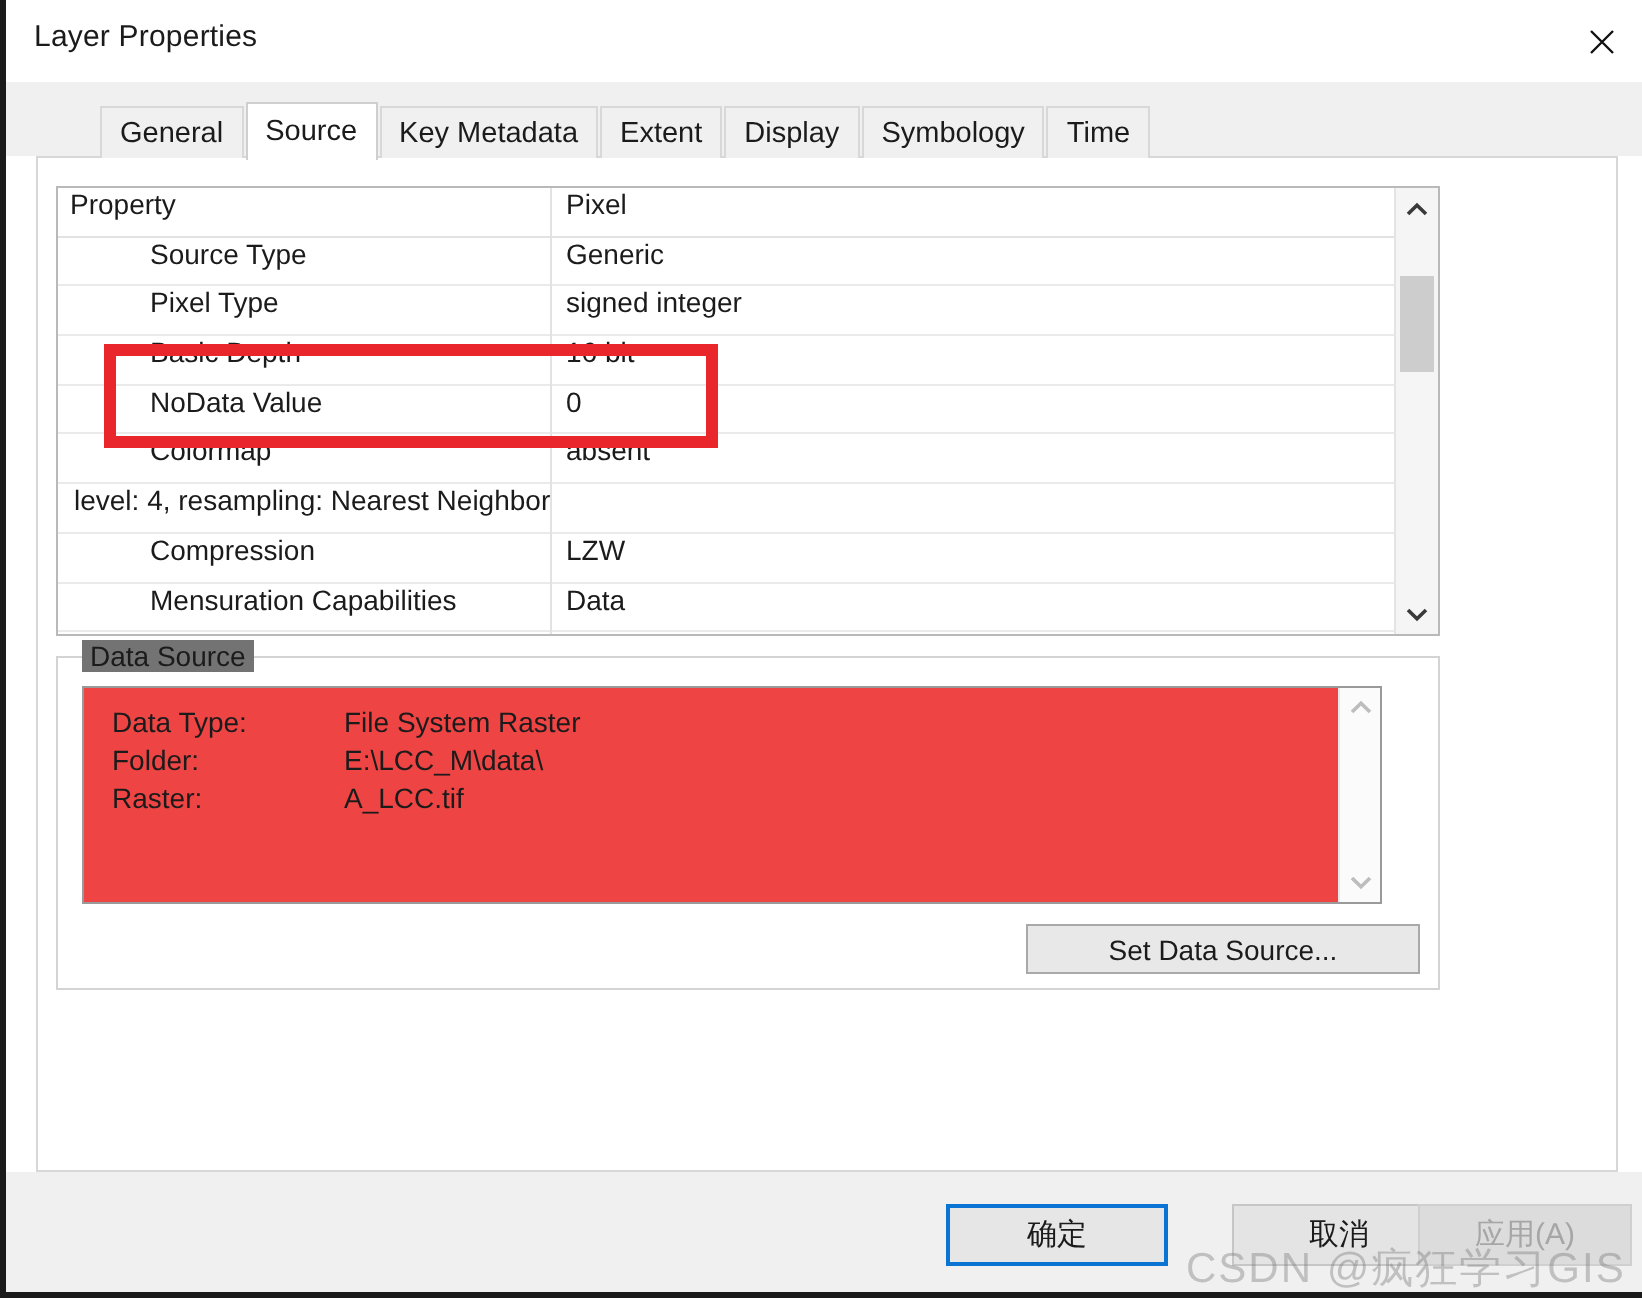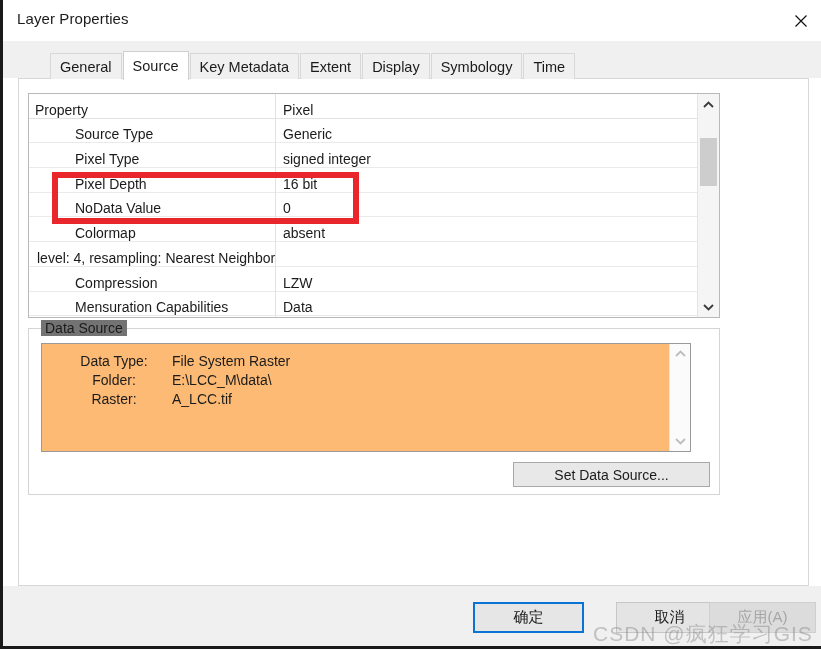--- a/index.html
+++ b/index.html
@@ -124,21 +124,21 @@
     left: 0; top: 0;
     width: 669px;
     height: 223px;
   }
   .prow {
     position: relative;
     height: 24.7px;
     border-bottom: 1px solid #eaeaea;
     box-sizing: border-box;
     display: flex;
-    align-items: flex-end;
+    align-items: flex-start;
     font-size: 14px;
     color: #1b1b1b;
   }
   .prow:first-child { border-bottom: 1px solid #e2e2e2; }
   .pcell-name {
     width: 246px;
     padding-left: 6px;
     box-sizing: border-box;
     white-space: nowrap;
     overflow: hidden;
@@ -230,24 +230,23 @@
     font-size: 14px;
     color: #1b1b1b;
   }
   .ds-box {
     position: absolute;
     left: 12px;
     top: 14px;
     width: 650px;
     height: 109px;
     border: 1px solid #9a9a9a;
-    background: #fdba74;
+    background: #ef4444;
     box-sizing: border-box;
     overflow: hidden;
-    text-align: center;
   }
   .ds-lines {
     position: absolute;
     left: 14px;
     top: 8px;
     font-size: 14px;
     color: #1b1b1b;
     line-height: 19px;
   }
   .ds-line { display: flex; }
@@ -388,21 +387,21 @@
 
         <div class="prow">
           <div class="pcell-name indent">Source Type</div>
           <div class="pcell-val">Generic</div>
         </div>
         <div class="prow">
           <div class="pcell-name indent">Pixel Type</div>
           <div class="pcell-val">signed integer</div>
         </div>
         <div class="prow">
-          <div class="pcell-name indent">Pixel Depth</div>
+          <div class="pcell-name indent">Basic Depth</div>
           <div class="pcell-val">16 bit</div>
         </div>
         <div class="prow">
           <div class="pcell-name indent">NoData Value</div>
           <div class="pcell-val">0</div>
         </div>
         <div class="prow">
           <div class="pcell-name indent">Colormap</div>
           <div class="pcell-val">absent</div>
         </div>

